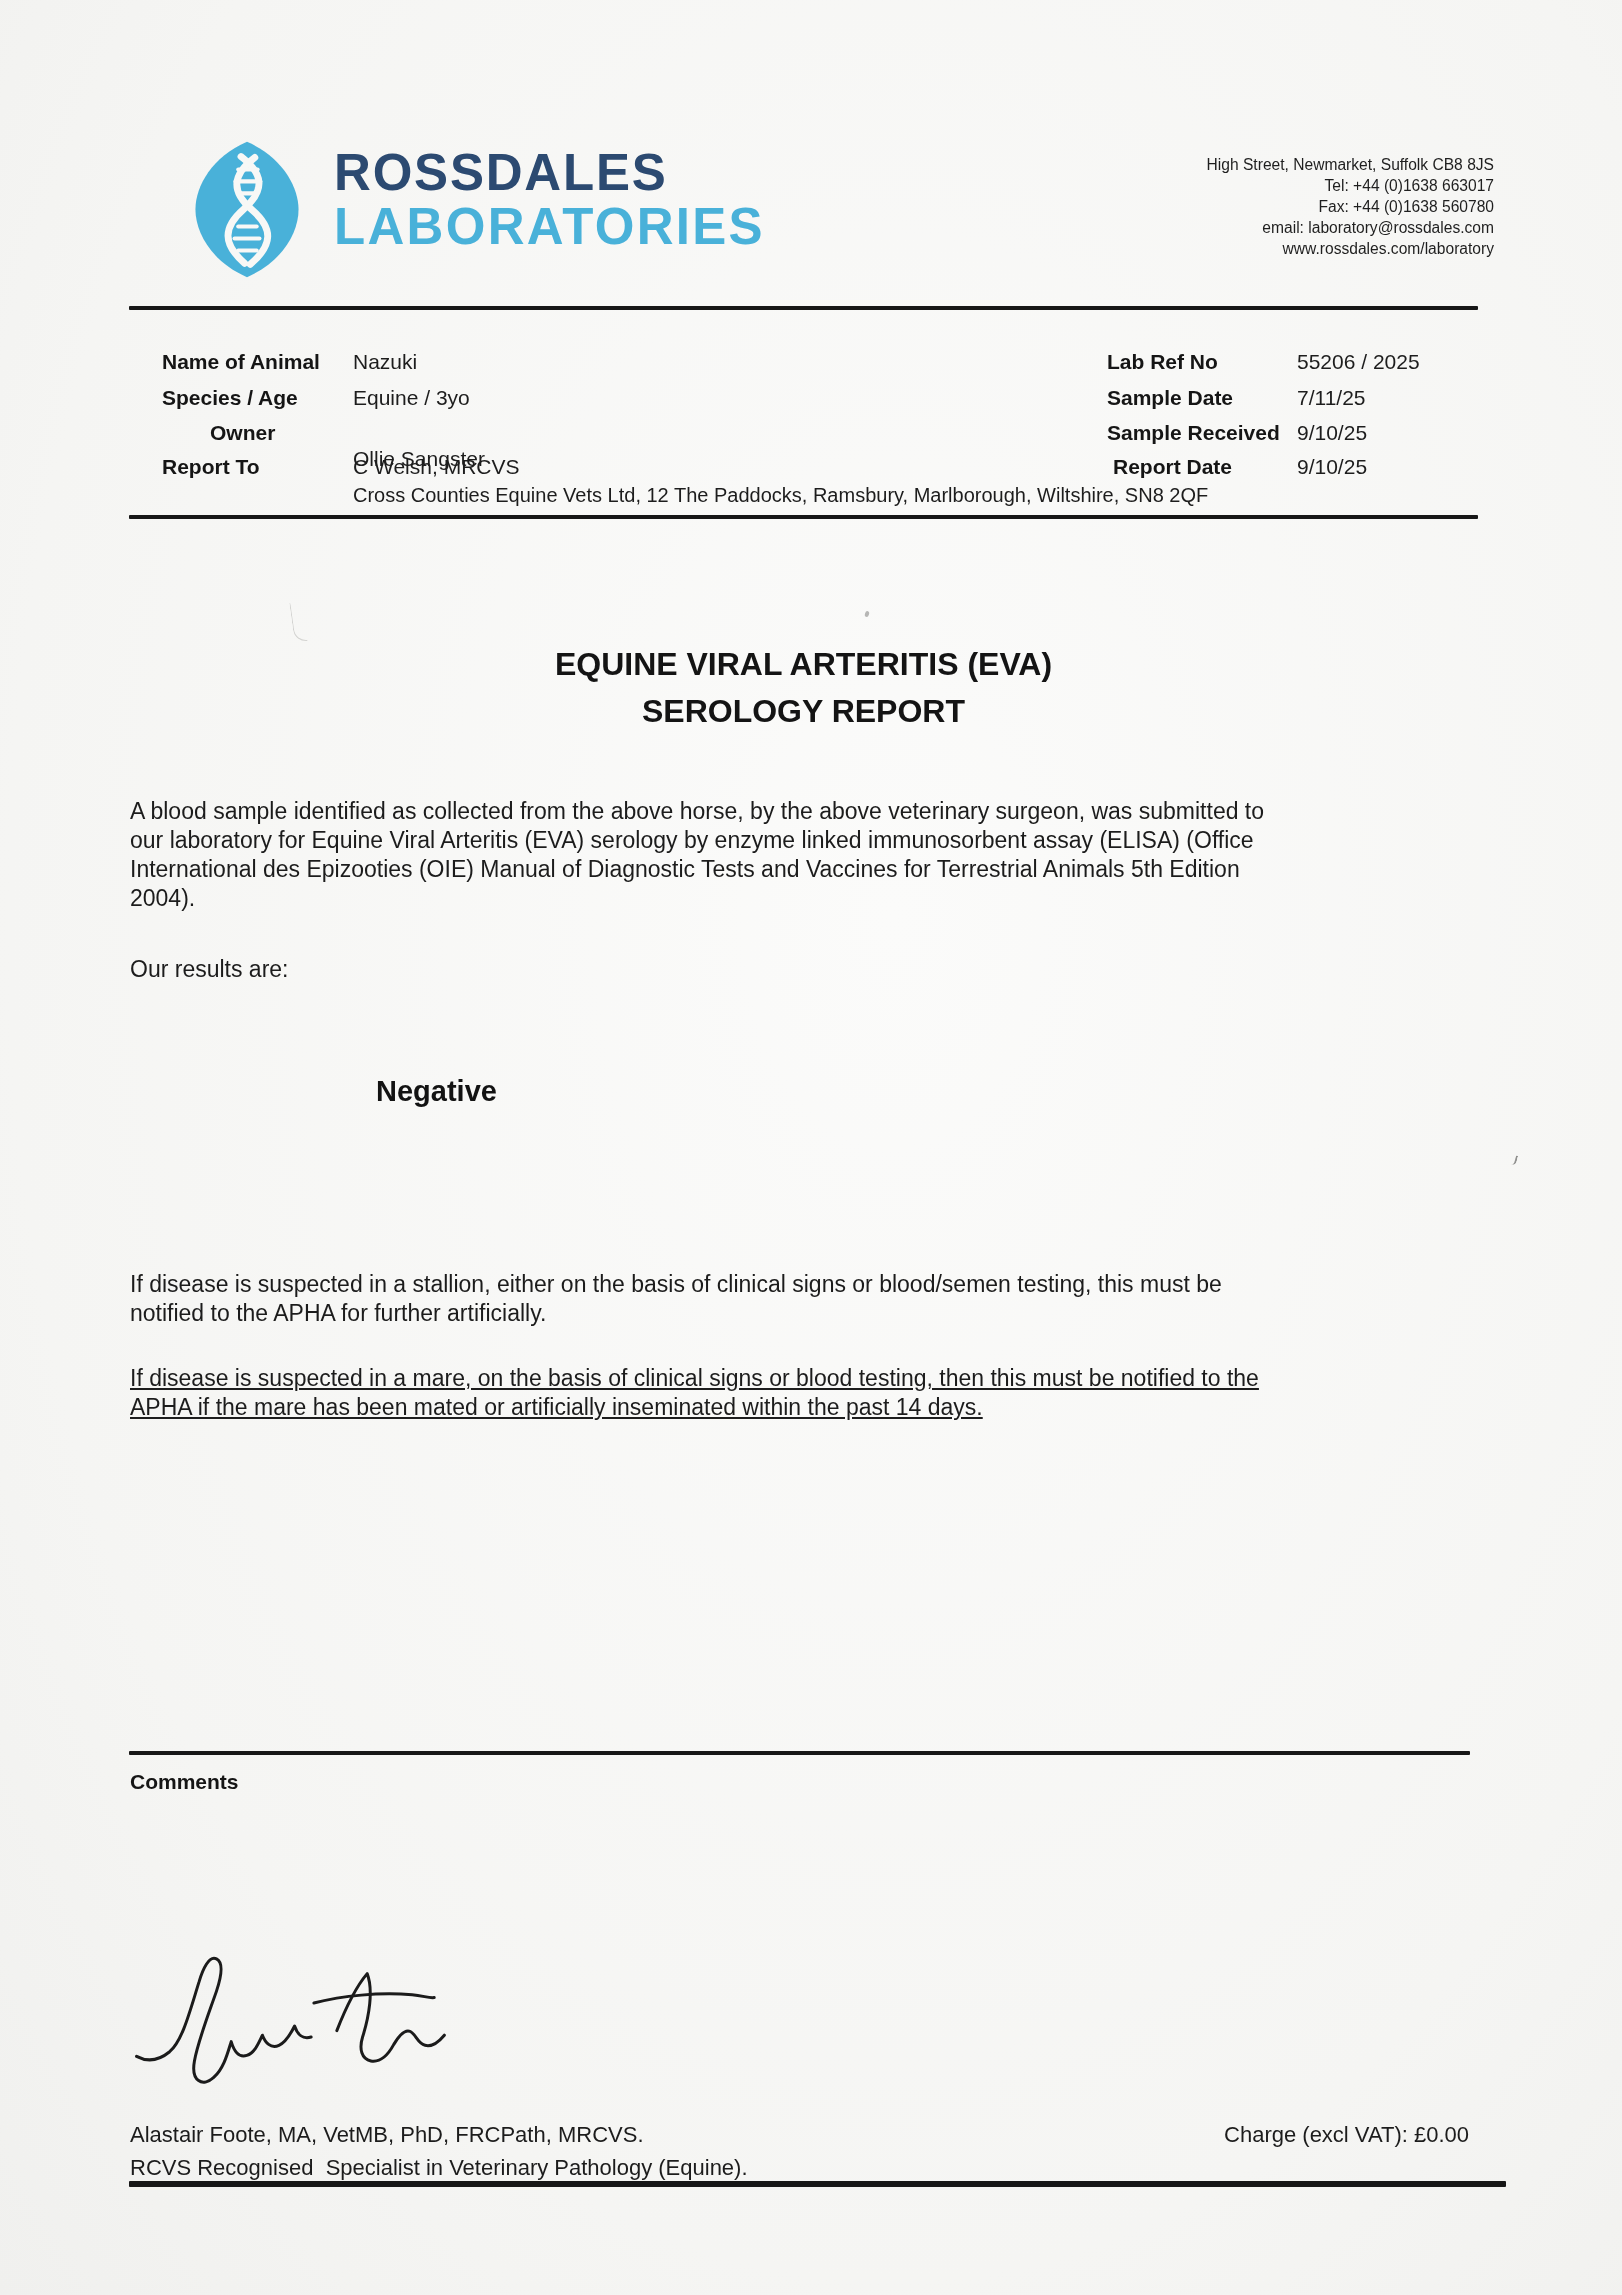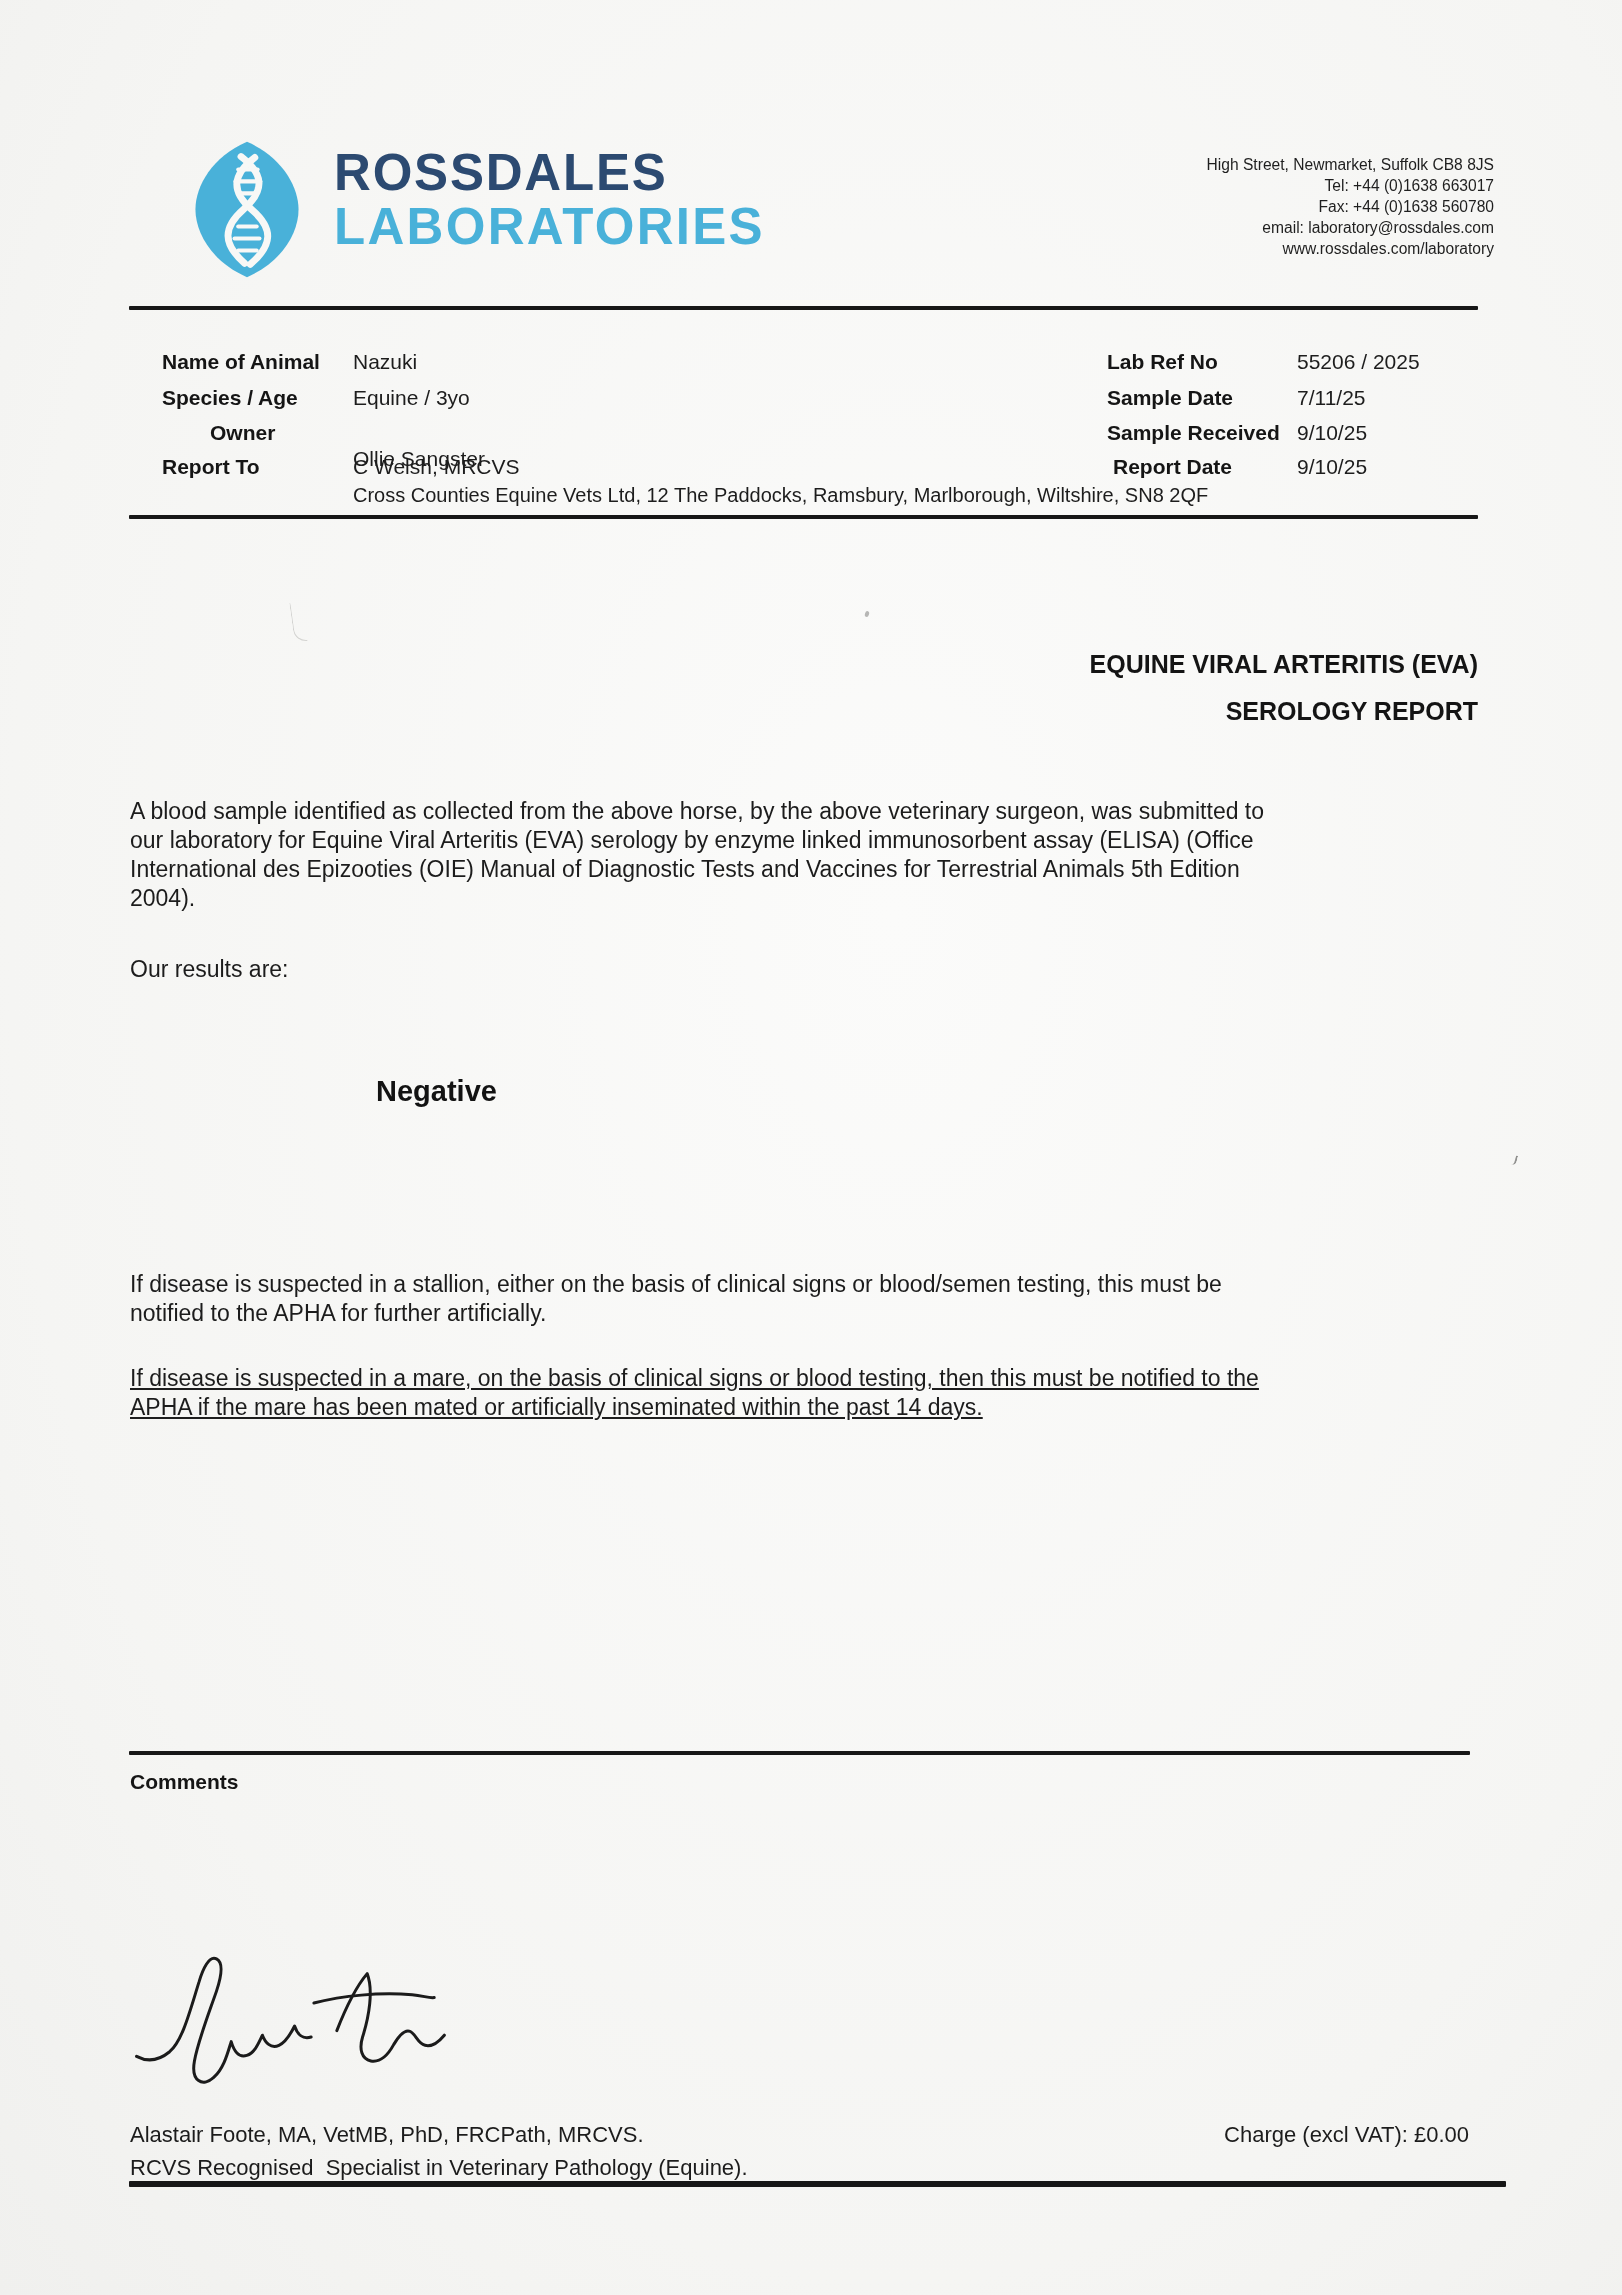--- a/index.html
+++ b/index.html
@@ -12,21 +12,21 @@
     color:#1d1d1d;
     overflow:hidden;
   }
   .abs{position:absolute;}
   .rule{position:absolute;left:129px;width:1349px;background:#171717;border-radius:0.9px;}
   .contact{position:absolute;top:154px;right:129px;text-align:right;font-size:15.6px;line-height:21px;color:#1f1f1f;}
   .brand-name1{position:absolute;left:334px;top:147px;font-size:51px;font-weight:bold;letter-spacing:1.8px;line-height:1;}
   .brand-name2{position:absolute;left:334px;top:201px;font-size:51px;font-weight:bold;letter-spacing:2.3px;line-height:1;}
   .lbl{position:absolute;font-size:21px;font-weight:bold;color:#151515;white-space:nowrap;line-height:1.1;}
   .val{position:absolute;font-size:21px;color:#1d1d1d;white-space:nowrap;line-height:1.1;}
-  .title{position:absolute;left:129px;top:641px;width:1349px;text-align:right;font-size:25px;font-weight:bold;line-height:47px;color:#141414;}
+  .title{position:absolute;left:129px;top:641px;width:1349px;text-align:center;font-size:32px;font-weight:bold;line-height:47px;color:#141414;}
   .bodyline{font-size:23px;line-height:29px;white-space:nowrap;color:#1c1c1c;}
   .result{position:absolute;left:376px;top:1075px;font-size:29px;font-weight:bold;color:#131313;}
   .comments{position:absolute;left:130px;top:1770px;font-size:21px;font-weight:bold;color:#151515;}
   .sig-name{position:absolute;left:130px;top:2122px;font-size:22px;color:#1c1c1c;white-space:pre-wrap;}
   .sig-title{position:absolute;left:130px;top:2155px;font-size:22px;color:#1c1c1c;white-space:pre-wrap;}
   .charge{position:absolute;top:2122px;left:1056px;width:413px;text-align:right;font-size:22px;color:#1c1c1c;}
   
   .speck1{position:absolute;left:865px;top:611px;width:4.1px;height:6px;background:#9a9a98;border-radius:50%;transform:rotate(18deg);opacity:.7;}
   .speck2{position:absolute;left:1511px;top:1155px;width:4.1px;height:10px;border-right:2.3px solid #6f6f6d;border-radius:0 0 4.6px 0;transform:rotate(14deg);opacity:.75;}
   .speck3{position:absolute;left:292px;top:602px;width:12px;height:39px;border-left:1.8px solid #b2b2af;border-bottom:1.4px solid #b9b9b6;border-radius:0 0 0 13.8px;transform:rotate(-8deg);opacity:.55;}

